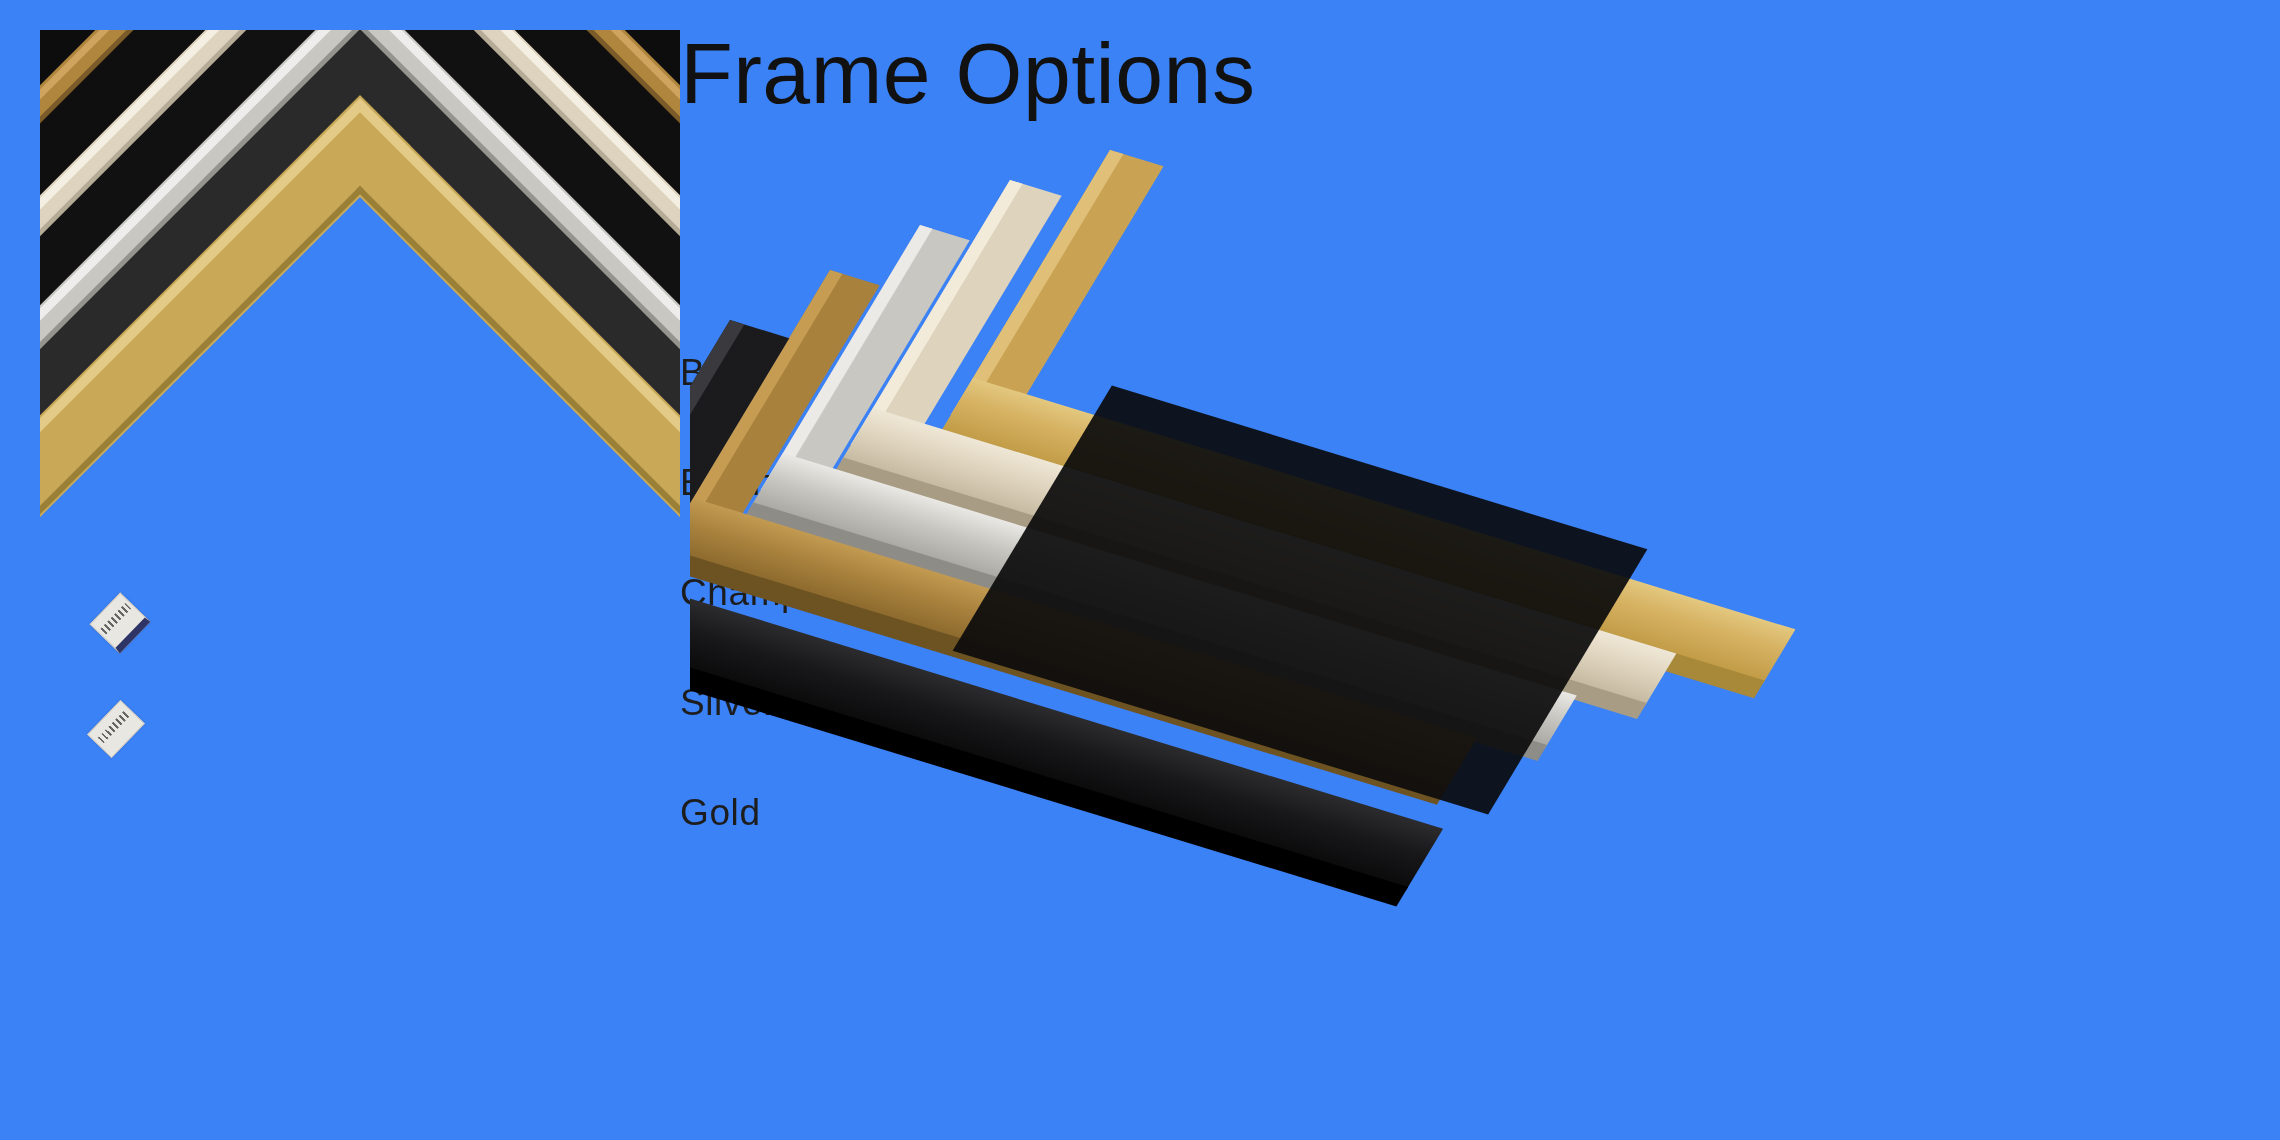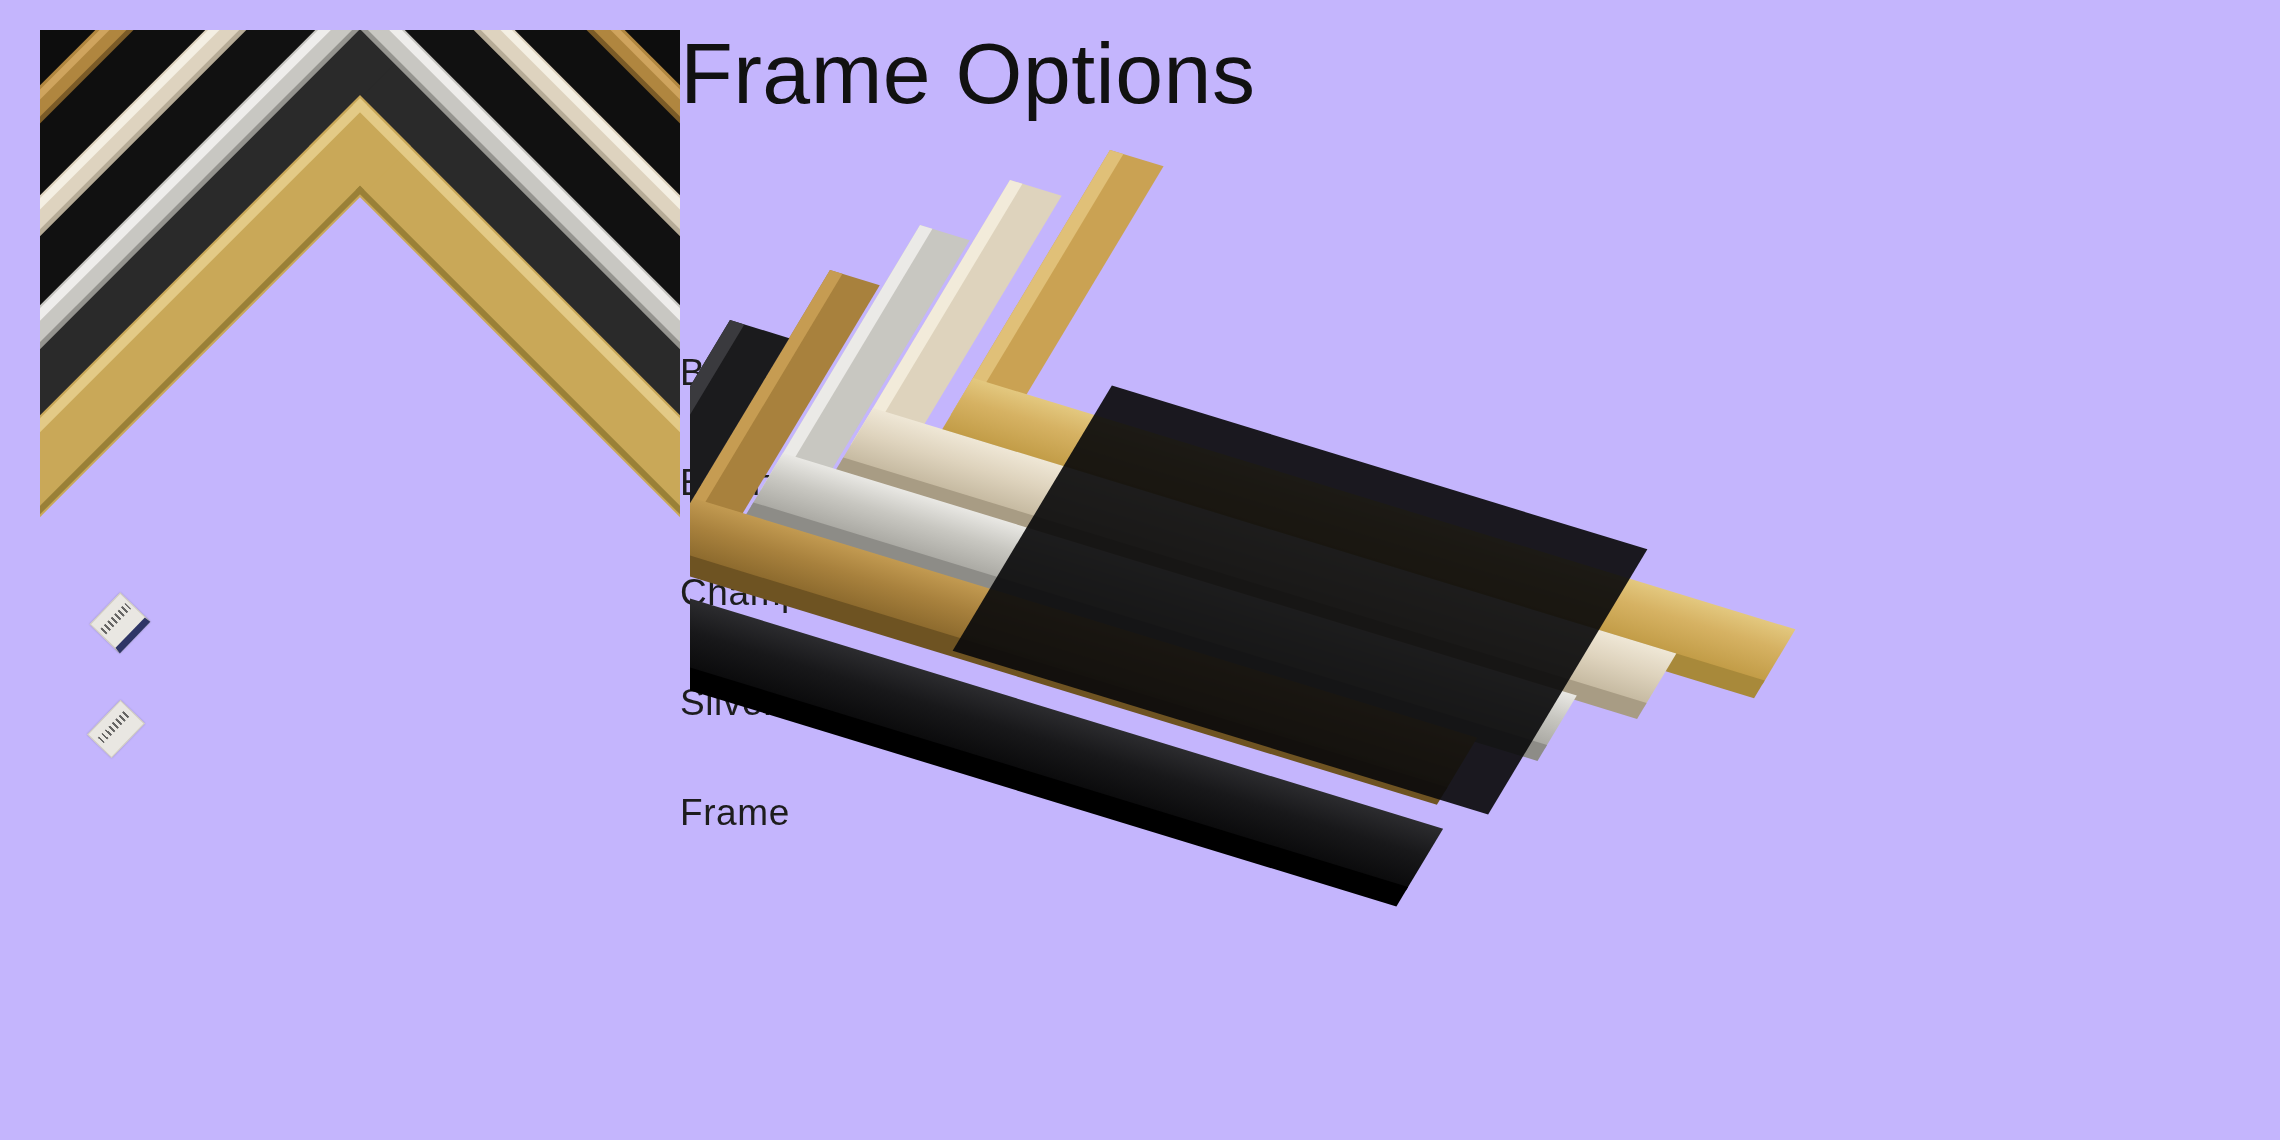--- a/index.html
+++ b/index.html
@@ -11,21 +11,21 @@
     width: 2280px;
     height: 1140px;
     overflow: hidden;
     font-family: "Liberation Sans", sans-serif;
     position: relative;
   }
 
   #stage {
     position: absolute;
     inset: 0;
-    background: #c4b5fd;
+    background: #3b82f6;
   }
 
   
   .title {
     position: absolute;
     left: 0;
     top: 28px;
     width: 1640px;
     text-align: center;
     font-family: "Liberation Sans", sans-serif;
@@ -165,21 +165,21 @@
     </div>
 
     <div class="sticker blue" style="left:58px;top:572px;width:42px;height:34px;"></div>
     <div class="sticker" style="left:52px;top:682px;width:46px;height:32px;"></div>
   </div>
 
   <div class="label" style="left:680px;top:352px;">Black</div>
   <div class="label" style="left:680px;top:462px;">Bronze</div>
   <div class="label" style="left:680px;top:572px;">Champagne</div>
   <div class="label" style="left:680px;top:682px;">Silver</div>
-  <div class="label" style="left:680px;top:792px;">Frame</div>
+  <div class="label" style="left:680px;top:792px;">Gold</div>
 
   <div class="right-photo">
 
     <div class="rf" style="left:420px;top:30px;width:900px;height:420px;
                            transform:rotate(17deg) skewX(-14deg);">
 
       <div class="face" style="left:0;top:0;width:56px;height:300px;background:#caa253;"></div>
       <div class="face" style="left:0;top:0;width:14px;height:300px;background:#e0c078;"></div>
 
       <div class="face" style="left:0;top:258px;width:860px;height:62px;

